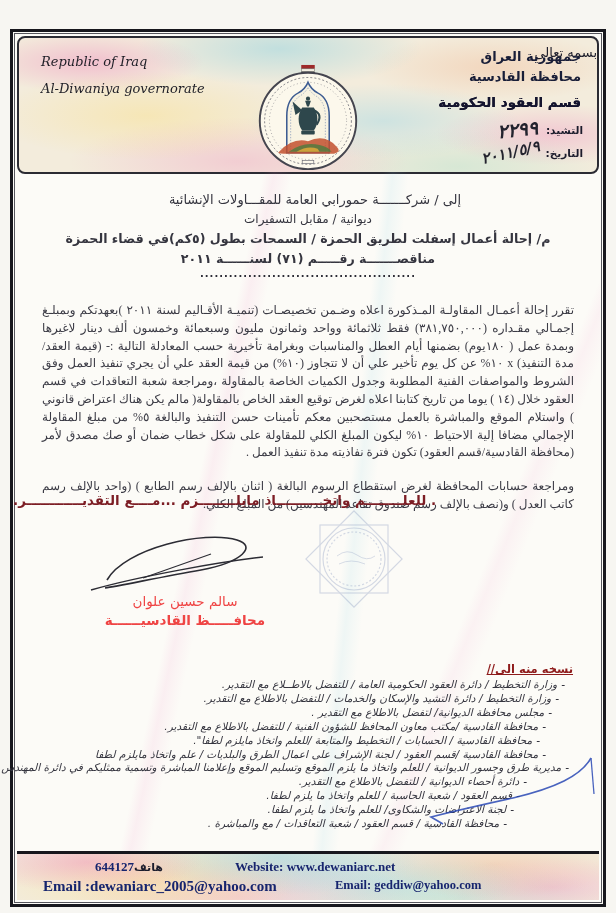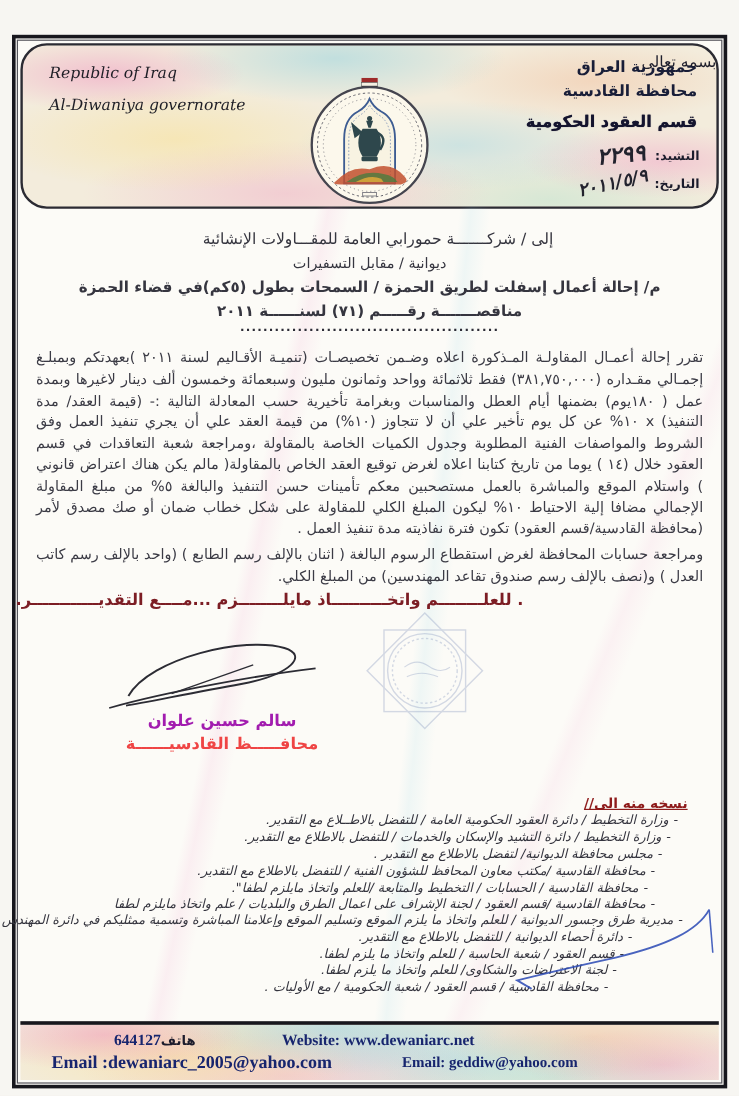--- a/index.html
+++ b/index.html
@@ -19,21 +19,21 @@
       radial-gradient(ellipse 190px 50px at 82% 22%, rgba(240,165,120,.30), transparent 68%),
       radial-gradient(ellipse 230px 65px at 22% 58%, rgba(250,222,130,.42), transparent 68%),
       radial-gradient(ellipse 200px 55px at 63% 62%, rgba(145,212,232,.38), transparent 68%),
       radial-gradient(ellipse 170px 45px at 92% 72%, rgba(238,125,188,.32), transparent 68%),
       radial-gradient(ellipse 250px 65px at 38% 92%, rgba(238,118,182,.26), transparent 68%),
       radial-gradient(ellipse 210px 55px at 76% 96%, rgba(155,222,198,.32), transparent 68%);
   }
 
   
   .header-box{position:absolute;left:4px;top:4px;right:4px;height:134px;
-              border:2px solid #2b2b33;border-radius:22px;overflow:hidden;}
+              border:2px solid #2b2b33;border-radius:8px;overflow:hidden;}
   .hdr-right{position:absolute;right:16px;top:9px;direction:rtl;text-align:right;color:#191e38;}
   .hdr-right .l1,.hdr-right .l2{font-weight:bold;font-size:13px;line-height:20px;}
   .hdr-right .l3{font-weight:900;font-size:13.5px;line-height:22px;margin-top:4px;color:#14142e;
                  text-shadow:0 0 .6px #14142e;}
   .hdr-meta{position:absolute;right:14px;top:82px;direction:rtl;text-align:right;color:#1c1c2c;}
   .hdr-meta .row{font-size:10.5px;font-weight:bold;line-height:15px;white-space:nowrap;}
   .hw{font-family:"DejaVu Sans",sans-serif;font-style:italic;color:#23232e;}
   .hw-num{display:inline-block;font-size:19px;letter-spacing:2px;transform:rotate(-6deg) translate(-4px,2px);}
   .hw-date{display:inline-block;font-size:15px;letter-spacing:1px;transform:rotate(-13deg) translate(-2px,0);}
   .hdr-left{position:absolute;left:22px;top:16px;font-family:"DejaVu Serif",serif;
@@ -47,28 +47,28 @@
   .addr{position:absolute;left:0;right:0;top:158px;text-align:center;direction:rtl;color:#35353f;}
   .addr .a1{font-size:13px;line-height:20px;margin-left:14px;}
   .addr .a2{font-size:12px;line-height:19px;}
   .addr .a3{font-size:12.6px;font-weight:bold;line-height:20px;}
   .addr .a4{font-size:12.6px;font-weight:bold;line-height:20px;}
   .addr .dots{font-size:10px;font-weight:bold;letter-spacing:1px;line-height:10px;color:#2c2c36;}
 
   
   .para{position:absolute;left:13px;right:13px;top:254px;direction:rtl;text-align:justify;
         font-size:12px;line-height:17.8px;color:#3b3b45;}
-  .para p{margin:4px;}
+  .para p{margin:16px;font-family:Liberation Serif, serif;}
   .closing{position:absolute;left:0;right:0;top:460px;text-align:left;direction:rtl;
            font-weight:bold;font-size:13.5px;color:#7c1d24;}
 
   
   .sig{position:absolute;left:52px;top:498px;width:240px;text-align:center;direction:rtl;}
   .sig svg{display:block;margin:0 auto;}
-  .sig .name{font-weight:bold;font-size:13.5px;color:#a21caf;line-height:19px;}
+  .sig .name{font-weight:normal;font-size:13.5px;color:#ef4444;line-height:19px;}
   .sig .title{font-weight:bold;font-size:13.5px;color:#ef4444;line-height:19px;}
 
   .stamp{position:absolute;left:282px;top:468px;opacity:.32;}
 
   
   .dist{position:absolute;right:30px;left:8px;top:626px;direction:rtl;color:#34343e;}
   .dist .heading{display:inline-block;font-size:11.5px;font-weight:bold;color:#8e1b1b;
                  text-decoration:underline;margin-bottom:2px;}
   .dist ul{list-style:none;margin:0;padding:0;font-style:italic;}
   .dist li{font-size:10.6px;line-height:13.9px;white-space:nowrap;overflow:visible;}
@@ -199,21 +199,21 @@
         <li style="padding-right:8px"><span class="bullet">-</span><span>وزارة التخطيط / دائرة العقود الحكومية العامة / للتفضل بالاطــلاع مع التقدير.</span></li>
         <li style="padding-right:14px"><span class="bullet">-</span><span>وزارة التخطيط / دائرة التشيد والإسكان والخدمات / للتفضل بالاطلاع مع التقدير.</span></li>
         <li style="padding-right:21px"><span class="bullet">-</span><span>مجلس محافظة الديوانية/ لتفضل بالاطلاع مع التقدير .</span></li>
         <li style="padding-right:27px"><span class="bullet">-</span><span>محافظة القادسية /مكتب معاون المحافظ للشؤون الفنية / للتفضل بالاطلاع مع التقدير.</span></li>
         <li style="padding-right:33px"><span class="bullet">-</span><span>محافظة القادسية / الحسابات / التخطيط والمتابعة /للعلم واتخاذ مايلزم لطفا".</span></li>
         <li style="padding-right:27px"><span class="bullet">-</span><span>محافظة القادسية /قسم العقود / لجنة الإشراف على اعمال الطرق والبلديات / علم واتخاذ مايلزم لطفا</span></li>
         <li style="padding-right:4px"><span class="bullet">-</span><span>مديرية طرق وجسور الديوانية / للعلم واتخاذ ما يلزم الموقع وتسليم الموقع وإعلامنا المباشرة وتسمية ممثليكم في دائرة المهندس المقيم للمشروع لطفا .</span></li>
         <li style="padding-right:46px"><span class="bullet">-</span><span>دائرة أحصاء الديوانية / للتفضل بالاطلاع مع التقدير.</span></li>
         <li style="padding-right:53px"><span class="bullet">-</span><span>قسم العقود / شعبة الحاسبة / للعلم واتخاذ ما يلزم لطفا.</span></li>
         <li style="padding-right:59px"><span class="bullet">-</span><span>لجنة الاعتراضات والشكاوى/ للعلم واتخاذ ما يلزم لطفا.</span></li>
-        <li style="padding-right:66px"><span class="bullet">-</span><span>محافظة القادسية / قسم العقود / شعبة الحكومية / مع الأوليات .</span></li>
+        <li style="padding-right:66px"><span class="bullet">-</span><span>محافظة القادسية / قسم العقود / شعبة التعاقدات / مع والمباشرة .</span></li>
       </ul>
       <svg class="penmark" width="210" height="86" viewBox="0 0 210 86">
         <path d="M206,4 C196,22 170,34 128,44 C96,51 66,58 46,63 l12,7" fill="none" stroke="#2a49b5" stroke-width="1.6"></path>
         <path d="M206,4 L209,40" fill="none" stroke="#2a49b5" stroke-width="1.3"></path>
       </svg>
     </div>
 
     <div class="footer-box marble">
       <div class="footer-row1">
         <span class="f-phone">

